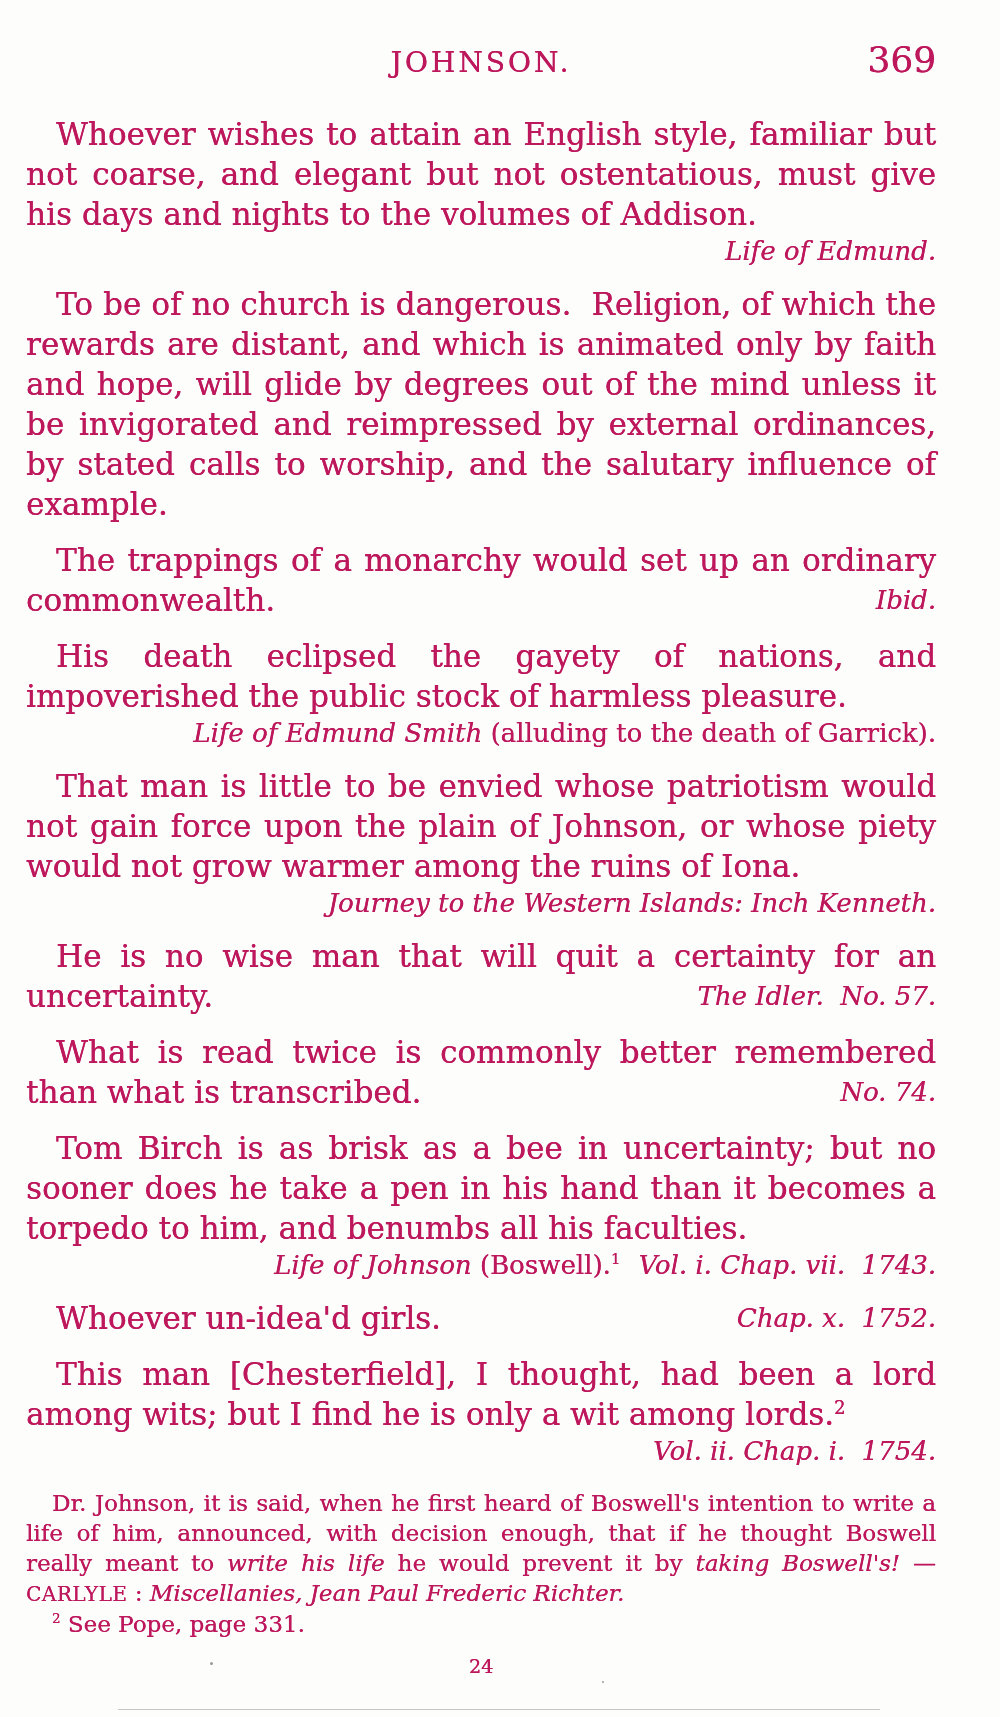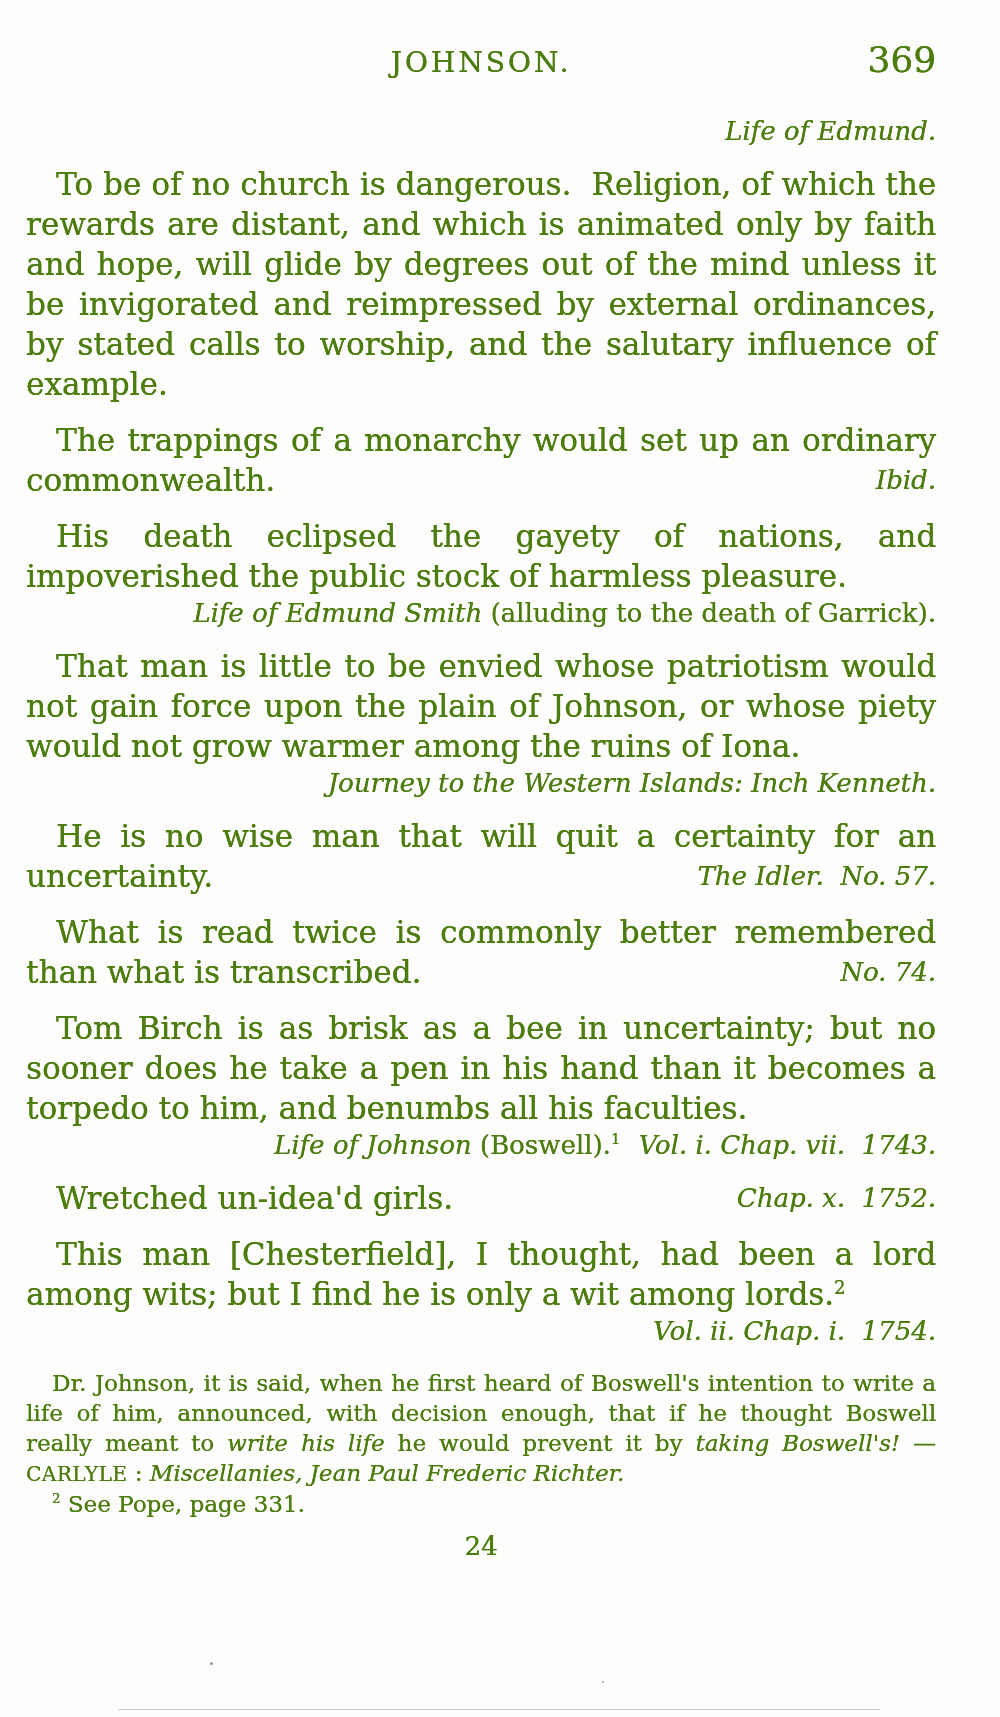--- a/index.html
+++ b/index.html
@@ -3,21 +3,21 @@
 <meta charset="utf-8">
 <style>
   * { margin: 0; padding: 0; box-sizing: border-box; }
   html, body { background: #ffffff; }
   .page {
     position: relative;
     width: 1000px;
     height: 1717px;
     margin: 0 auto;
     background: #fdfdfb;
-    color: #4d7c0f;
+    color: #be185d;
     font-family: "DejaVu Serif", "Liberation Serif", serif;
     padding: 46px 64px 0 26px;
     overflow: hidden;
   }
   
   .header { position: relative; height: 34px; }
   .running-head {
     text-align: center;
     font-size: 28px;
     line-height: 34px;
@@ -72,21 +72,21 @@
     text-align: justify;
     text-shadow: 0.25px 0 0 currentColor;
   }
   .footnotes p { text-indent: 26px; }
   .fn-it { font-style: italic; }
   .fn-sc { text-transform: uppercase; font-size: 87%; letter-spacing: 0.5px; }
   
   .signature {
     margin-top: 12px;
     text-align: center;
-    font-size: 26px;
+    font-size: 19px;
     line-height: 30px;
     text-shadow: 0.4px 0 0 currentColor;
   }
   .bottom-rule {
     position: absolute;
     bottom: 7px; left: 118px;
     width: 762px; height: 1px;
     background: #c7c7c7;
   }
   .speck { position: absolute; background: #9a9a9a; border-radius: 50%; }
@@ -95,20 +95,21 @@
 <body>
 
 <div class="page">
 
   <div class="header">
     <div class="running-head">JOHNSON.</div>
     <div class="page-num">369</div>
   </div>
 
   <div class="quote first">
+    <p class="qtext"><span>Whoever wishes to attain an English style, familiar but not coarse, and elegant but not ostentatious, must give his days and nights to the volumes of Addison.</span></p>
     <div class="attr"><span class="it">Life of Edmund.</span></div>
   </div>
 
   <div class="quote">
     <p class="qtext"><span>To be of no church is dangerous.&nbsp; Religion, of which the rewards are distant, and which is animated only by faith and hope, will glide by degrees out of the mind unless it be invigorated and reimpressed by external ordinances, by stated calls to worship, and the salutary influence of example.</span></p>
   </div>
 
   <div class="quote">
     <p class="qtext"><span>The trappings of a monarchy would set up an ordinary commonwealth.</span></p>
     <div class="attr inline"><span class="it">Ibid.</span></div>
@@ -133,21 +134,21 @@
     <p class="qtext"><span>What is read twice is commonly better remembered than what is transcribed.</span></p>
     <div class="attr inline"><span class="it">No. 74.</span></div>
   </div>
 
   <div class="quote">
     <p class="qtext"><span>Tom Birch is as brisk as a bee in uncertainty; but no sooner does he take a pen in his hand than it becomes a torpedo to him, and benumbs all his faculties.</span></p>
     <div class="attr"><span class="it">Life of Johnson</span><span class="rm"> (Boswell).</span><sup class="note">1</sup><span class="it src2">Vol. i. Chap. vii.&nbsp; 1743.</span></div>
   </div>
 
   <div class="quote">
-    <p class="qtext"><span>Wretched un-idea'd girls.</span></p>
+    <p class="qtext"><span>Whoever un-idea'd girls.</span></p>
     <div class="attr inline"><span class="it">Chap. x.&nbsp; 1752.</span></div>
   </div>
 
   <div class="quote">
     <p class="qtext"><span>This man [Chesterfield], I thought, had been a lord among wits; but I find he is only a wit among lords.</span><sup class="note">2</sup></p>
     <div class="attr"><span class="it">Vol. ii. Chap. i.&nbsp; 1754.</span></div>
   </div>
 
   <div class="footnotes">
     <p><span>Dr. Johnson, it is said, when he first heard of Boswell's intention to write a life of him, announced, with decision enough, that if he thought Boswell really meant to </span><span class="fn-it">write his life</span><span> he would prevent it by </span><span class="fn-it">taking Boswell's!</span><span> — </span><span class="fn-sc">Carlyle</span><span> : </span><span class="fn-it">Miscellanies, Jean Paul Frederic Richter.</span></p>

